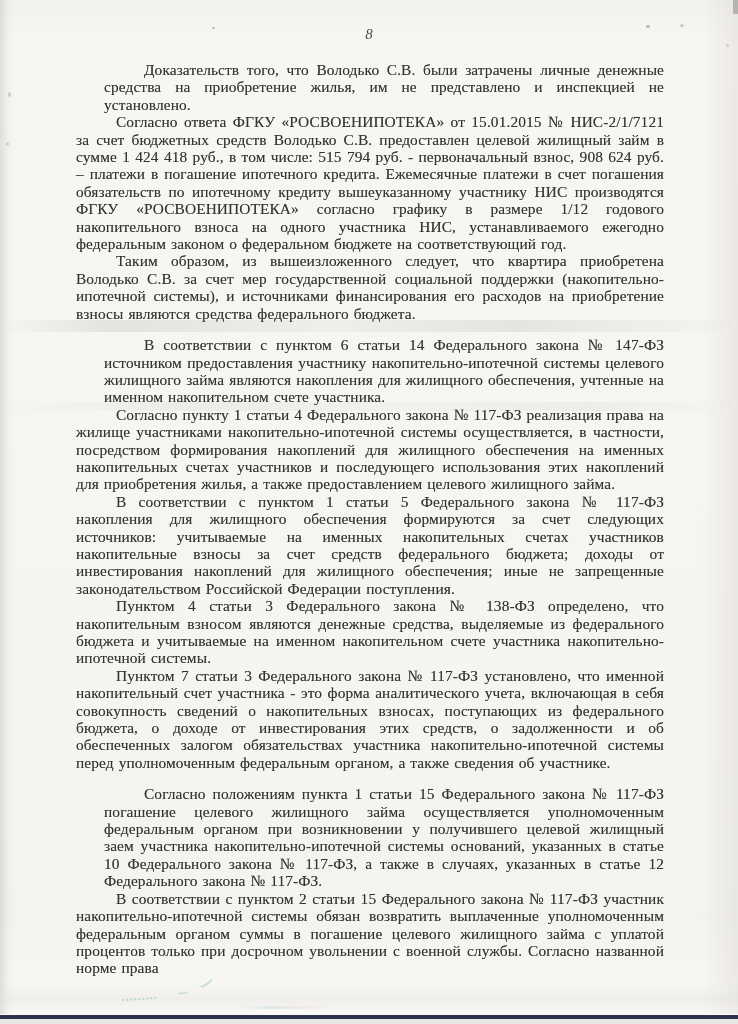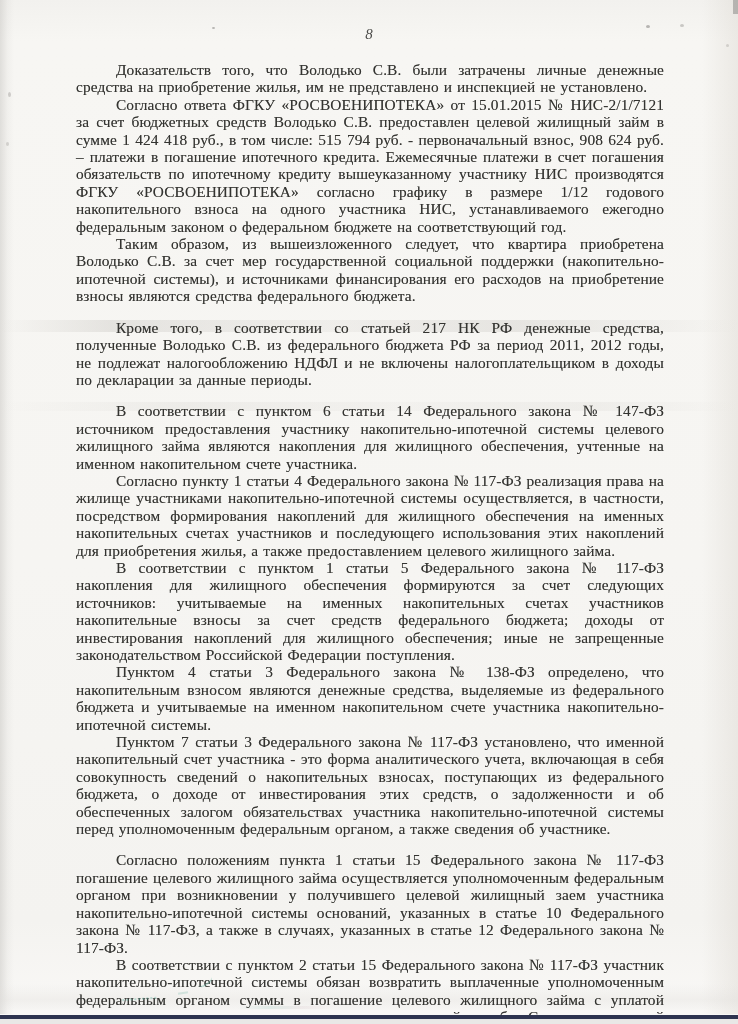--- a/index.html
+++ b/index.html
@@ -60,21 +60,21 @@
   }
   
   .body-text {
     position: absolute; top: 47px; left: 76px; width: 588px;
     font-size: 15.4px; line-height: 17.4px; letter-spacing: 0.1px; word-spacing: 1px;
     color: #343431; text-align: justify;
     text-shadow: 0 0 0.5px rgba(72,72,70,0.55);
   }
   .para { margin: 0; text-indent: 40px; }
   .para.noindent { text-indent: 0; }
-  .para.gap { margin-top: 14px; }
+  .para.gap { margin-top: 14px; margin-left: 28px; }
 </style>
 </head>
 <body>
 
 <div class="page">
 
   <div class="left-streak"></div>
   <div class="right-shade"></div>
   <div class="corner-notch"></div>
   <div class="band band-1"></div>
@@ -87,21 +87,20 @@
   <div class="speck" style="left:8px; top:92px; width:3px; height:5px; opacity:0.6;"></div>
   <div class="speck" style="left:6px; top:142px; width:3px; height:4px; opacity:0.5;"></div>
   <div class="speck" style="left:726px; top:44px; width:3px; height:3px; opacity:0.5;"></div>
 
   <div class="pageno">8</div>
 
   <div class="body-text" id="paragraphs">
       <p class="para gap">Доказательств того, что Володько С.В. были затрачены личные денежные средства на приобретение жилья, им не представлено и инспекцией не установлено.</p>
       <p class="para">Согласно ответа ФГКУ «РОСВОЕНИПОТЕКА» от 15.01.2015 № НИС-2/1/7121 за счет бюджетных средств Володько С.В. предоставлен целевой жилищный займ в сумме 1 424 418 руб., в том числе: 515 794 руб. - первоначальный взнос, 908 624 руб. – платежи в погашение ипотечного кредита. Ежемесячные платежи в счет погашения обязательств по ипотечному кредиту вышеуказанному участнику НИС производятся ФГКУ «РОСВОЕНИПОТЕКА» согласно графику в размере 1/12 годового накопительного взноса на одного участника НИС, устанавливаемого ежегодно федеральным законом о федеральном бюджете на соответствующий год.</p>
       <p class="para">Таким образом, из вышеизложенного следует, что квартира приобретена Володько С.В. за счет мер государственной социальной поддержки (накопительно-ипотечной системы), и источниками финансирования его расходов на приобретение взносы являются средства федерального бюджета.</p>
-      <p class="para gap">Кроме того, в соответствии со статьей 217 НК РФ денежные средства, полученные Володько С.В. из федерального бюджета РФ за период 2011, 2012 годы, не подлежат налогообложению НДФЛ и не включены налогоплательщиком в доходы по декларации за данные периоды.</p>
       <p class="para gap">В соответствии с пунктом 6 статьи 14 Федерального закона № 147-ФЗ источником предоставления участнику накопительно-ипотечной системы целевого жилищного займа являются накопления для жилищного обеспечения, учтенные на именном накопительном счете участника.</p>
       <p class="para">Согласно пункту 1 статьи 4 Федерального закона № 117-ФЗ реализация права на жилище участниками накопительно-ипотечной системы осуществляется, в частности, посредством формирования накоплений для жилищного обеспечения на именных накопительных счетах участников и последующего использования этих накоплений для приобретения жилья, а также предоставлением целевого жилищного займа.</p>
       <p class="para">В соответствии с пунктом 1 статьи 5 Федерального закона № 117-ФЗ накопления для жилищного обеспечения формируются за счет следующих источников: учитываемые на именных накопительных счетах участников накопительные взносы за счет средств федерального бюджета; доходы от инвестирования накоплений для жилищного обеспечения; иные не запрещенные законодательством Российской Федерации поступления.</p>
       <p class="para">Пунктом 4 статьи 3 Федерального закона № 138-ФЗ определено, что накопительным взносом являются денежные средства, выделяемые из федерального бюджета и учитываемые на именном накопительном счете участника накопительно-ипотечной системы.</p>
       <p class="para">Пунктом 7 статьи 3 Федерального закона № 117-ФЗ установлено, что именной накопительный счет участника - это форма аналитического учета, включающая в себя совокупность сведений о накопительных взносах, поступающих из федерального бюджета, о доходе от инвестирования этих средств, о задолженности и об обеспеченных залогом обязательствах участника накопительно-ипотечной системы перед уполномоченным федеральным органом, а также сведения об участнике.</p>
       <p class="para gap">Согласно положениям пункта 1 статьи 15 Федерального закона № 117-ФЗ погашение целевого жилищного займа осуществляется уполномоченным федеральным органом при возникновении у получившего целевой жилищный заем участника накопительно-ипотечной системы оснований, указанных в статье 10 Федерального закона № 117-ФЗ, а также в случаях, указанных в статье 12 Федерального закона № 117-ФЗ.</p>
       <p class="para">В соответствии с пунктом 2 статьи 15 Федерального закона № 117-ФЗ участник накопительно-ипотечной системы обязан возвратить выплаченные уполномоченным федеральным органом суммы в погашение целевого жилищного займа с уплатой процентов только при досрочном увольнении с военной службы. Согласно названной норме права</p>
     </div>
 
   <div class="stamp-mark stamp-dots"></div>

